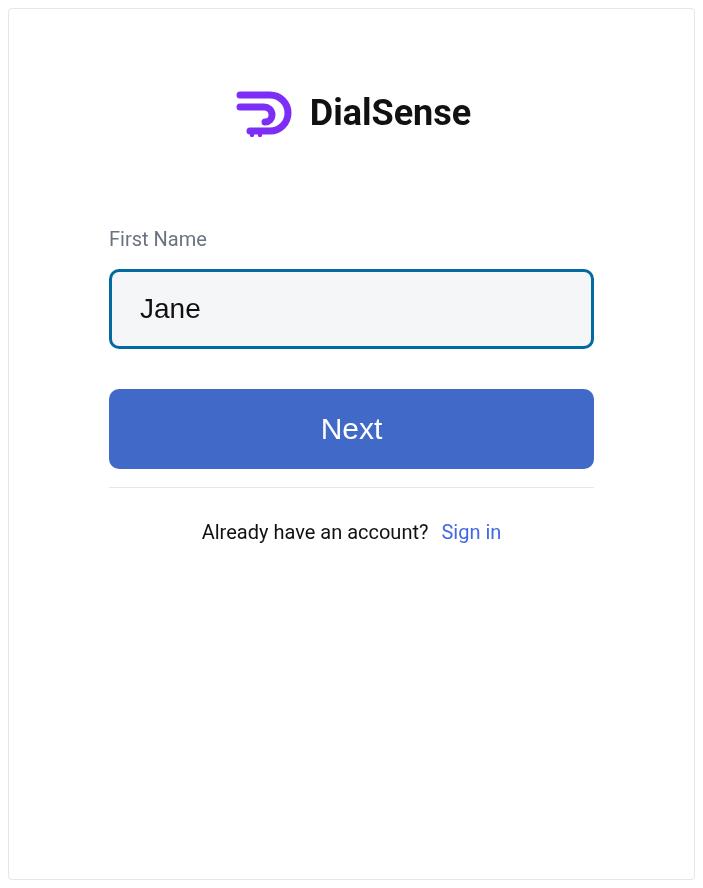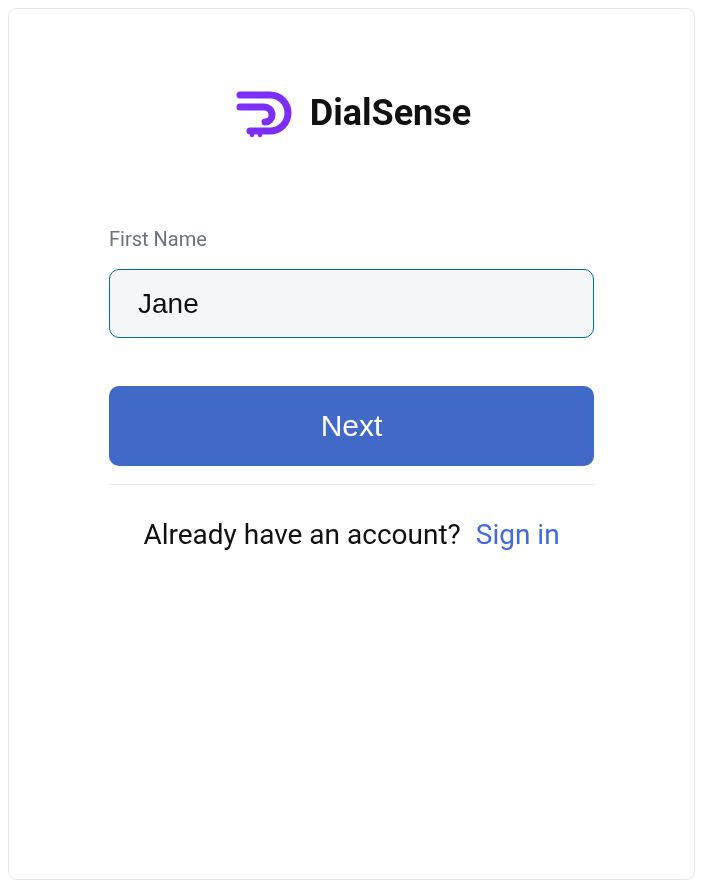--- a/index.html
+++ b/index.html
@@ -11,21 +11,21 @@
       font-family: -apple-system, BlinkMacSystemFont, "Segoe UI", Roboto, Helvetica, Arial, sans-serif;
       background: #ffffff;
       width: 703px;
       height: 888px;
       padding: 8px;
     }
     .card {
       width: 100%;
       height: 100%;
       border: 1px solid #e5e7eb;
-      border-radius: 9px;
+      border-radius: 4px;
       background: #ffffff;
       padding: 80px 100px 40px 100px;
     }
     .brand {
       display: flex;
       align-items: center;
       justify-content: center;
       gap: 18px;
       margin-bottom: 90px;
     }
@@ -43,50 +43,50 @@
     }
     .field-label {
       display: block;
       font-size: 20px;
       color: #6b7280;
       margin-bottom: 18px;
       font-weight: 400;
     }
     .text-input {
       width: 100%;
-      height: 69px;
+      height: 80px;
       padding: 0 28px;
       font-size: 28px;
       color: #111111;
       background: #f5f6f7;
-      border: 1px solid #0369a1;
+      border: 3px solid #0369a1;
       border-radius: 10px;
       outline: none;
     }
     .next-button {
       width: 100%;
       height: 80px;
       background: #4169c8;
       color: #ffffff;
       font-size: 30px;
       font-weight: 400;
       border: none;
       border-radius: 10px;
       cursor: pointer;
-      margin-top: 24px;
+      margin-top: 16px;
     }
     .divider {
       border: none;
       border-top: 1px solid #e5e7eb;
       margin-top: 18px;
       margin-bottom: 28px;
     }
     .footer-text {
       text-align: center;
-      font-size: 28px;
+      font-size: 20px;
       color: #111111;
       line-height: 1.6;
     }
     .footer-text a {
       color: #4169e1;
       text-decoration: none;
       margin-left: 8px;
     }
   </style>
 </head>

